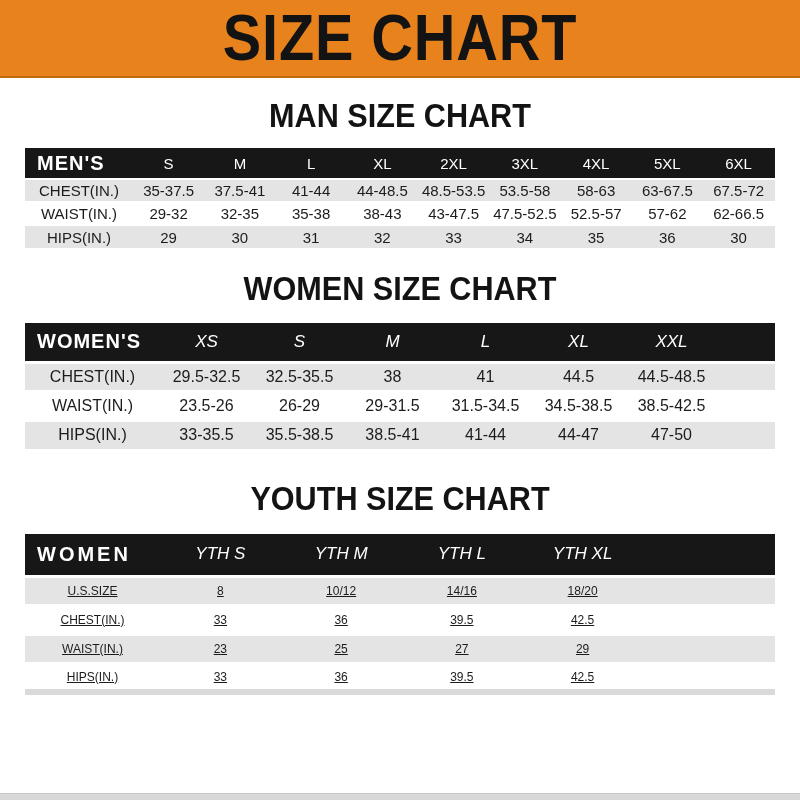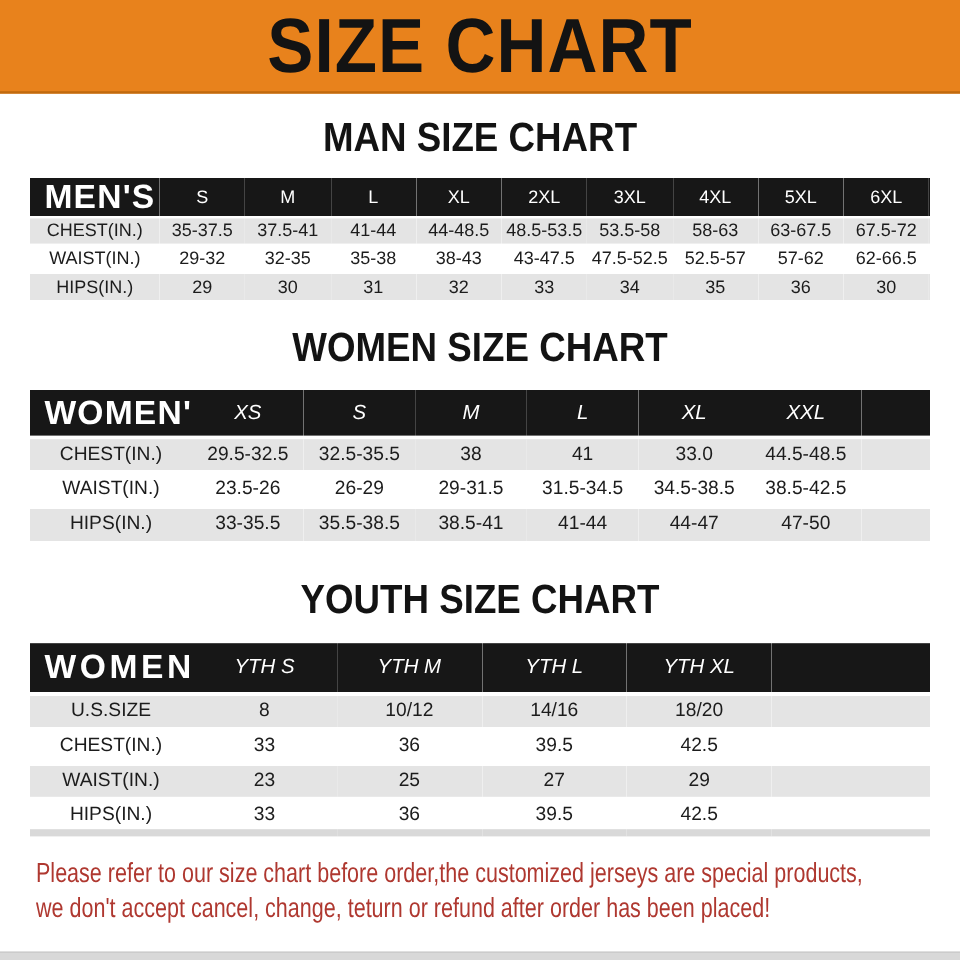--- a/index.html
+++ b/index.html
@@ -61,34 +61,34 @@
     overflow: hidden;
   }
   .size-table thead th {
     background: var(--bar_black, #171717);
     color: #ffffff;
   }
   .label-cell {
     text-align: left !important;
     padding-left: 12px !important;
     font-weight: bold;
-    font-size: 28px;
+    font-size: 20px;
     letter-spacing: 1px;
   }
   .t-2 .label-cell { letter-spacing: 3px; }
   .col-head { font-weight: normal; color: #f5f5f5; }
   .t-0 .col-head { font-size: 15px; }
   .t-1 .col-head, .t-2 .col-head { font-size: 17px; font-style: italic; }
   .size-table tbody td {
     color: #1c1c1c;
     border-top: 3px solid #ffffff;
   }
   .t-0 tbody td { border-top-width: 2px; height: 23px; font-size: 15px; }
   .t-1 tbody td { height: 29px; font-size: 16px; }
-  .t-2 tbody td { height: 29px; font-size: 16px; }
+  .t-2 tbody td { height: 29px; font-size: 12px; text-decoration: underline; }
   .t-0 thead th { height: 31px; }
   .t-1 thead th { height: 39px; margin-top: 42px; }
   .t-2 thead th { height: 42px; }
   tbody tr.stripe td { background: var(--stripe_gray, #E4E4E4); }
   .t-2 { border-bottom: 6px solid #d9d9d9; }
   
   .t-0 col.c-label { width: 14.4%; } .t-0 col.c-data { width: 9.5%; }  .t-0 col.c-filler { width: 0.1%; }
   .t-1 col.c-label { width: 18%; }   .t-1 col.c-data { width: 12.4%; } .t-1 col.c-filler { width: 7.6%; }
   .t-2 col.c-label { width: 18%; }   .t-2 col.c-data { width: 16.1%; } .t-2 col.c-filler { width: 17.6%; }
   
@@ -218,21 +218,21 @@
               <th class="filler"></th>
             </tr>
           </thead>
           <tbody>
             <tr class="stripe">
               <td class="row-label">CHEST(IN.)</td>
               <td class="val">29.5-32.5</td>
               <td class="val">32.5-35.5</td>
               <td class="val">38</td>
               <td class="val">41</td>
-              <td class="val">33.0</td>
+              <td class="val">44.5</td>
               <td class="val">44.5-48.5</td>
               <td class="filler"></td>
             </tr>
             <tr class="">
               <td class="row-label">WAIST(IN.)</td>
               <td class="val">23.5-26</td>
               <td class="val">26-29</td>
               <td class="val">29-31.5</td>
               <td class="val">31.5-34.5</td>
               <td class="val">34.5-38.5</td>
@@ -304,20 +304,16 @@
               <td class="val">36</td>
               <td class="val">39.5</td>
               <td class="val">42.5</td>
               <td class="filler"></td>
             </tr>
           </tbody>
         </table>
       </section>
     </main>
 
-  <footer class="notice">
-    <div class="notice-line">Please refer to our size chart before order,the customized jerseys are special products,</div>
-    <div class="notice-line">we don't accept cancel, change, teturn or refund after order has been placed!</div>
-  </footer>
 
   <div class="bottom-strip"></div>
 
 </div>
 
 </body></html>

